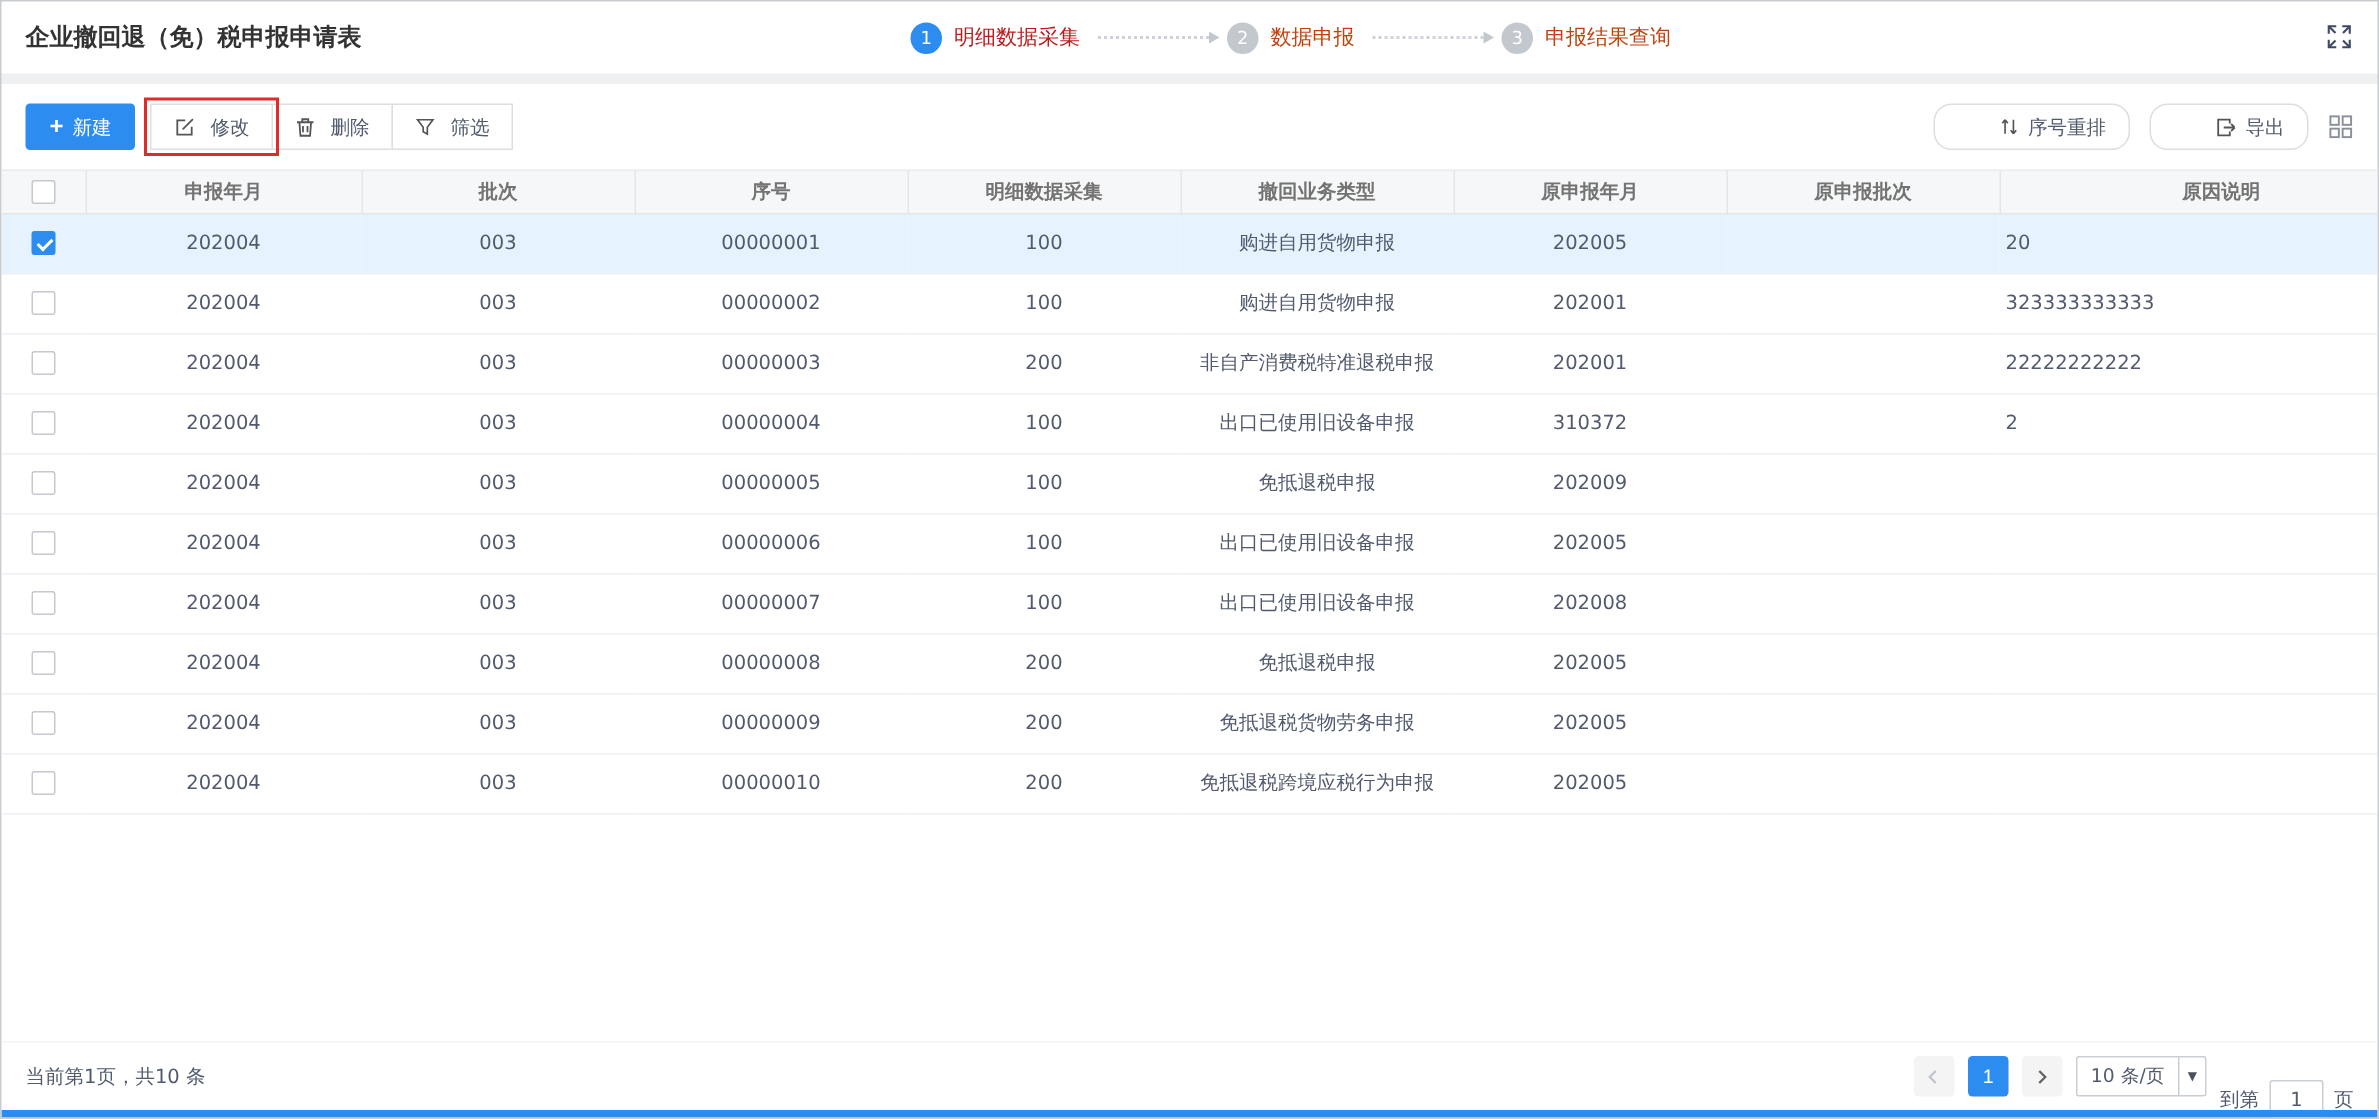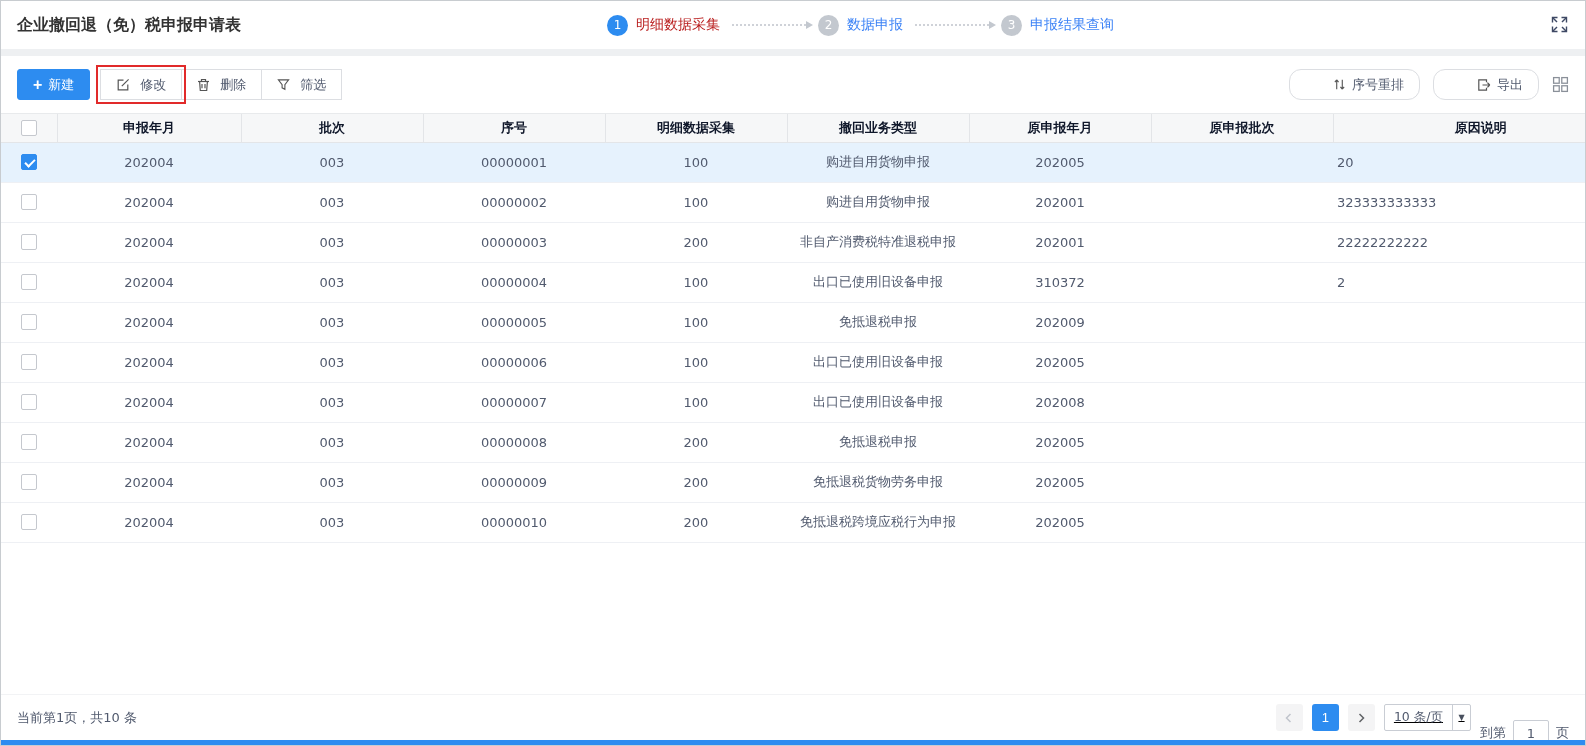--- a/index.html
+++ b/index.html
@@ -11,21 +11,21 @@
 
   
   .topbar { flex:none; height:48px; background:#fff; position:relative;
             display:flex; align-items:center; padding:0 16px; }
   .page-title { font-size:16px; font-weight:bold; color:#333; }
 
   .stepper { position:absolute; left:606px; top:0; height:100%; display:flex; align-items:center; }
   .step { display:flex; align-items:center; cursor:pointer; }
   .step-circle { width:21px; height:21px; border-radius:50%; background:#c3c8cf; color:#fff;
                  font-size:12px; display:flex; align-items:center; justify-content:center; flex:none; }
-  .step-label { margin-left:8px; font-size:14px; color:#3b82f6; white-space:nowrap; }
+  .step-label { margin-left:8px; font-size:14px; color:#c2410c; white-space:nowrap; }
   .step.active .step-circle { background:#2d8cf0; }
   .step.active .step-label { color:#b91c1c; }
   .connector { width:74px; margin:0 12px; border-top:2px dotted #cfd2d8; position:relative; }
   .connector::after { content:""; position:absolute; right:-7px; top:-5px; width:0; height:0;
                       border-left:7px solid #c3c8cf; border-top:4px solid transparent; border-bottom:4px solid transparent; }
 
   .fullscreen { position:absolute; right:16px; top:14px; cursor:pointer; line-height:0; }
 
   .gap { flex:none; height:7px; }
 
@@ -41,21 +41,21 @@
   .btn-group { display:flex; margin-left:10px; }
   .btn-group .btn { margin-right:-1px;gap:10px; }
   .btn.annotated { position:relative; z-index:2; outline:2px solid #e12a2a; outline-offset:2px; }
   .toolbar-right { margin-left:auto; display:flex; align-items:center; gap:13px; }
   .toolbar-right .btn { border-radius:12px;padding-left:43px; }
   .icon-only { border:none; background:none; padding:0; cursor:pointer; line-height:0; }
 
   
   .table-wrap { flex:1; min-height:0; overflow:hidden; border-top:1px solid #e8eaec; }
   table { width:100%; border-collapse:collapse; table-layout:fixed; }
-  thead th { height:28px; background:#f6f7f8; font-size:13px; font-weight:bold; color:#0f172a;
+  thead th { height:28px; background:#f6f7f8; font-size:13px; font-weight:bold; color:#737373;
              border-right:1px solid #e3e5e8; border-bottom:1px solid #e3e5e8; text-align:center; }
   thead th:last-child { border-right:none;padding-left:43px; }
   tbody td { height:40px; font-size:13px; color:#515a6e; text-align:center;
              border-bottom:1px solid #eef0f4; background:#fff; }
   tbody tr.selected td { background:#e6f2fd; }
   tbody td:last-child { text-align:left; padding-left:4px; }
   td.col-check, th.col-check { text-align:center; }
 
   .checkbox { display:inline-block; width:16px; height:16px; border:1px solid #c5c8ce; border-radius:2px;
               background:#fff; vertical-align:middle; position:relative; cursor:pointer; }
@@ -65,21 +65,21 @@
 
   
   .footer { flex:none; height:46px; display:flex; align-items:center; padding:0 16px;
             border-top:1px solid #f2f3f5; }
   .summary { font-size:13px; color:#515a6e; }
   .pager { margin-left:auto; display:flex; align-items:center; gap:9px; }
   .page-btn { width:27px; height:27px; border-radius:3px; background:#f4f4f5; border:none;
               display:flex; align-items:center; justify-content:center; cursor:pointer; font-size:13px; }
   .page-btn.current { background:#2d8cf0; color:#fff; }
   .size-select { height:27px; border:1px solid #c9cdd4; background:#fff; display:flex;
-                 align-items:center; cursor:pointer; border-radius:2px;text-decoration:underline; }
+                 align-items:center; cursor:pointer; border-radius:2px; }
   .size-select .txt { padding:0 9px; font-size:12.5px; color:#515a6e; white-space:nowrap; }
   .size-select .arrow-box { width:18px; align-self:stretch; border-left:1px solid #c9cdd4;
                  display:flex; align-items:center; justify-content:center; font-size:8px; color:#49505e; }
   .goto { display:flex; align-items:center; gap:7px; font-size:13px; color:#515a6e;margin-top:31px; }
   .goto input { width:36px; height:26px; border:1px solid #c9cdd4; text-align:center;
                 font-size:13px; color:#515a6e; border-radius:2px; outline:none;
                 font-family:"DejaVu Sans","Liberation Sans",sans-serif; }
 
   .bottom-accent { flex:none; height:5px; background:#2d8cf0; }
 

